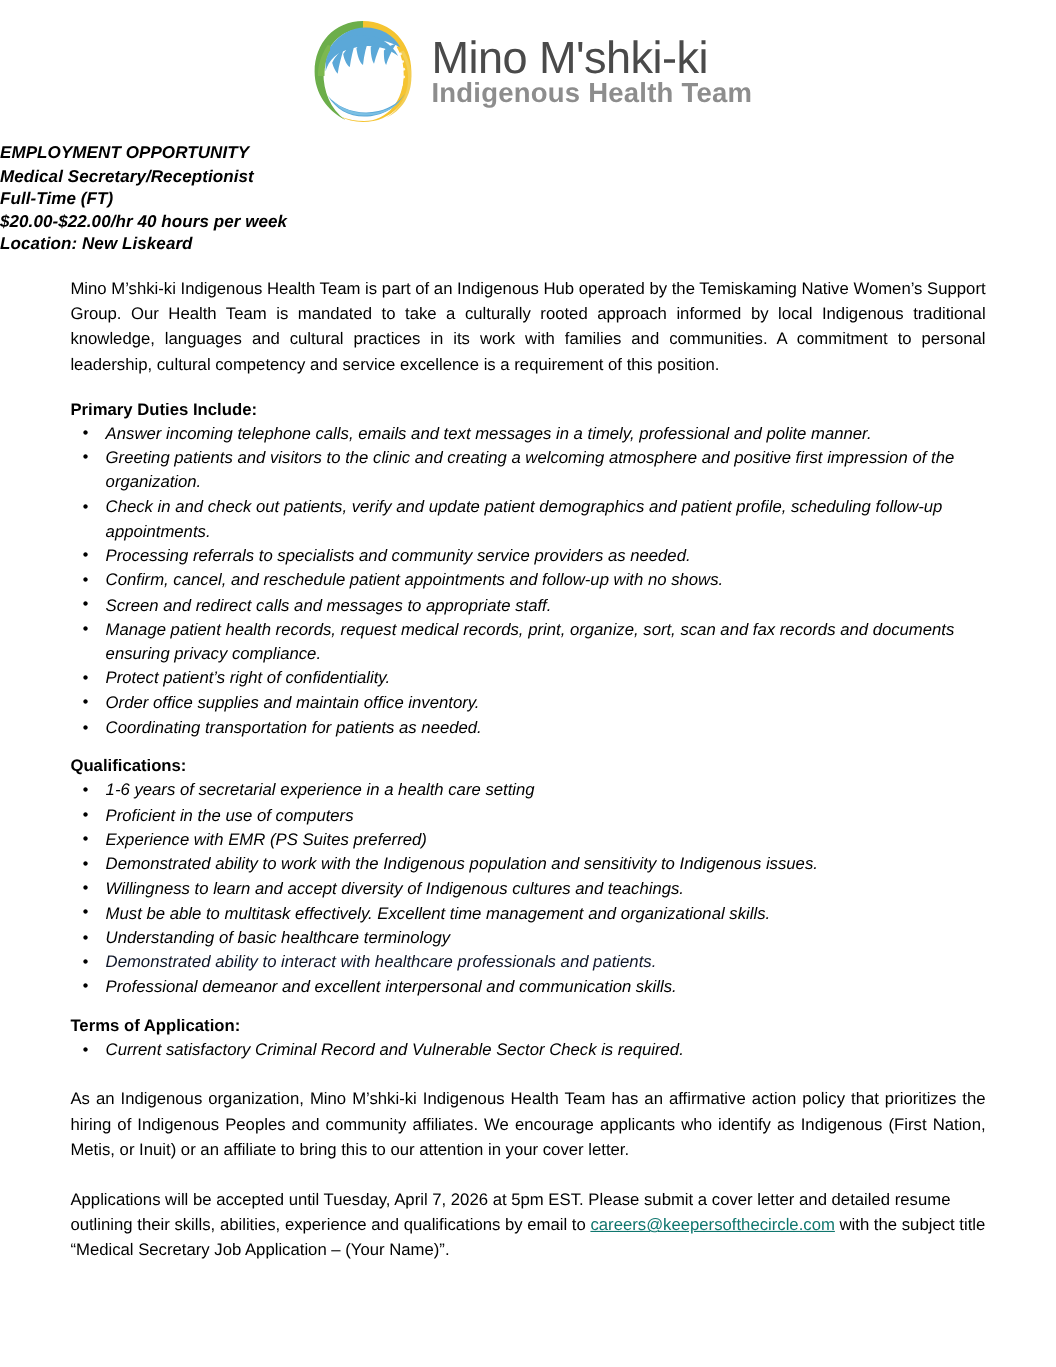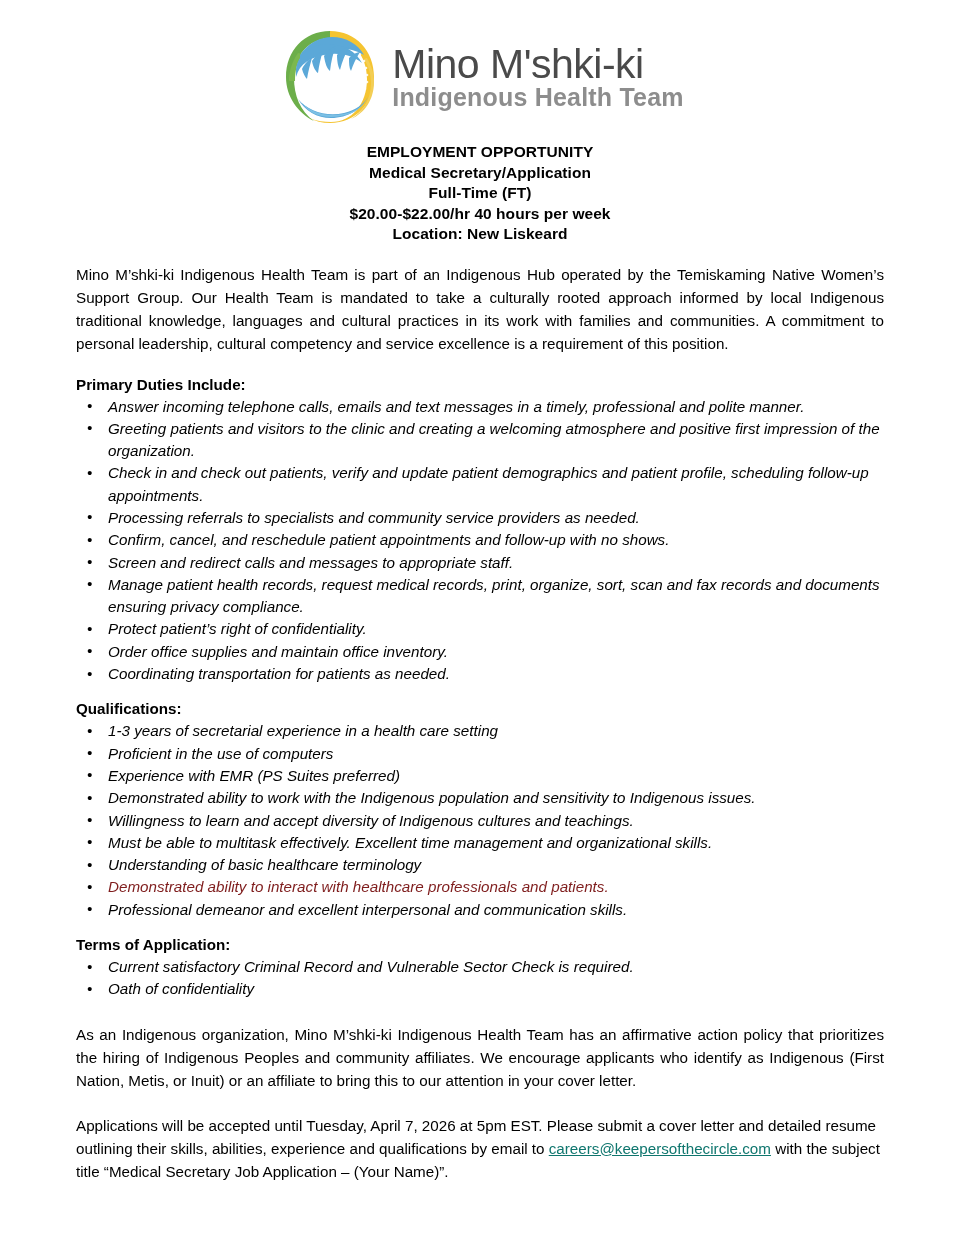--- a/index.html
+++ b/index.html
@@ -13,21 +13,21 @@
     font-family: "Liberation Sans", sans-serif;
     color: #000000;
     position: relative;
     overflow: hidden;
   }
 
   .page {
     width: 960px;
     height: 1243px;
     box-sizing: border-box;
-    padding: 12px;
+    padding: 0;
     position: relative;
   }
 
   
   .logo-block {
     display: flex;
     align-items: center;
     justify-content: center;
     padding-top: 20px;
     height: 110px;
@@ -56,26 +56,27 @@
     font-size: 25px;
     color: #8d8d8d;
     letter-spacing: 0.2px;
     font-weight: 700;
     margin-top: 0;
     white-space: nowrap;
   }
 
   
   .head-center {
-    text-align: center;
+    text-align: left;
     font-weight: bold;
     font-size: 15.5px;
     line-height: 20.5px;
     margin-top: 20px;
     letter-spacing: 0.05px;
+    font-style: italic;
   }
   .head-center div { white-space: nowrap; }
 
   
   .content {
     margin: 0 64px 0 64px;
     font-size: 15.2px;
     line-height: 23px;
   }
   p.para {
@@ -111,21 +112,21 @@
     font-style: italic;
   }
   ul.bullets > li::before {
     content: "\2022";
     position: absolute;
     left: 11px;
     top: -0.5px;
     font-size: 15px;
     line-height: 22.3px;
   }
-  li.muted { color: #7f1d1d; }
+  li.muted { color: #0f172a; }
   li.muted::before { color: #000000; }
 
   a.maillink {
     color: #0f766e;
     text-decoration: underline;
   }
 </style>
 </head>
 <body>
 
@@ -171,21 +172,21 @@
       </svg>
     </div>
     <div class="logo-words">
       <div class="logo-title">Mino M'shki-ki</div>
       <div class="logo-sub">Indigenous Health Team</div>
     </div>
   </div>
 
   <div class="head-center">
     <div>EMPLOYMENT OPPORTUNITY</div>
-    <div>Medical Secretary/Application</div>
+    <div>Medical Secretary/Receptionist</div>
     <div>Full-Time (FT)</div>
     <div>$20.00-$22.00/hr 40 hours per week</div>
     <div>Location: New Liskeard</div>
   </div>
 
   <div class="content">
 
     <div class="spacer-18"></div>
 
     <p class="para">Mino M’shki-ki Indigenous Health Team is part of an Indigenous Hub operated by the Temiskaming Native Women’s Support Group. Our Health Team is mandated to take a culturally rooted approach informed by local Indigenous traditional knowledge, languages and cultural practices in its work with families and communities. A commitment to personal leadership, cultural competency and service excellence is a requirement of this position.</p>
@@ -203,37 +204,36 @@
       <li>Manage patient health records, request medical records, print, organize, sort, scan and fax records and documents ensuring privacy compliance.</li>
       <li>Protect patient’s right of confidentiality.</li>
       <li>Order office supplies and maintain office inventory.</li>
       <li>Coordinating transportation for patients as needed.</li>
     </ul>
 
     <div class="spacer-12"></div>
 
     <p class="section-head">Qualifications:</p>
     <ul class="bullets">
-      <li>1-3 years of secretarial experience in a health care setting</li>
+      <li>1-6 years of secretarial experience in a health care setting</li>
       <li>Proficient in the use of computers</li>
       <li>Experience with EMR (PS Suites preferred)</li>
       <li>Demonstrated ability to work with the Indigenous population and sensitivity to Indigenous issues.</li>
       <li>Willingness to learn and accept diversity of Indigenous cultures and teachings.</li>
       <li>Must be able to multitask effectively. Excellent time management and organizational skills.</li>
       <li>Understanding of basic healthcare terminology</li>
       <li class="muted">Demonstrated ability to interact with healthcare professionals and patients.</li>
       <li>Professional demeanor and excellent interpersonal and communication skills.</li>
     </ul>
 
     <div class="spacer-12"></div>
 
     <p class="section-head">Terms of Application:</p>
     <ul class="bullets">
       <li>Current satisfactory Criminal Record and Vulnerable Sector Check is required.</li>
-      <li>Oath of confidentiality</li>
     </ul>
 
     <div class="spacer-22"></div>
 
     <p class="para">As an Indigenous organization, Mino M’shki-ki Indigenous Health Team has an affirmative action policy that prioritizes the hiring of Indigenous Peoples and community affiliates. We encourage applicants who identify as Indigenous (First Nation, Metis, or Inuit) or an affiliate to bring this to our attention in your cover letter.</p>
 
     <div class="spacer-22"></div>
 
     <p class="para-left"><span>Applications will be accepted until Tuesday, April 7, 2026 at 5pm EST. Please submit a cover letter and detailed resume outlining their skills, abilities, experience and qualifications by email to </span><a class="maillink" href="#">careers@keepersofthecircle.com</a><span> with the subject title “Medical Secretary Job Application – (Your Name)”.</span></p>
 

